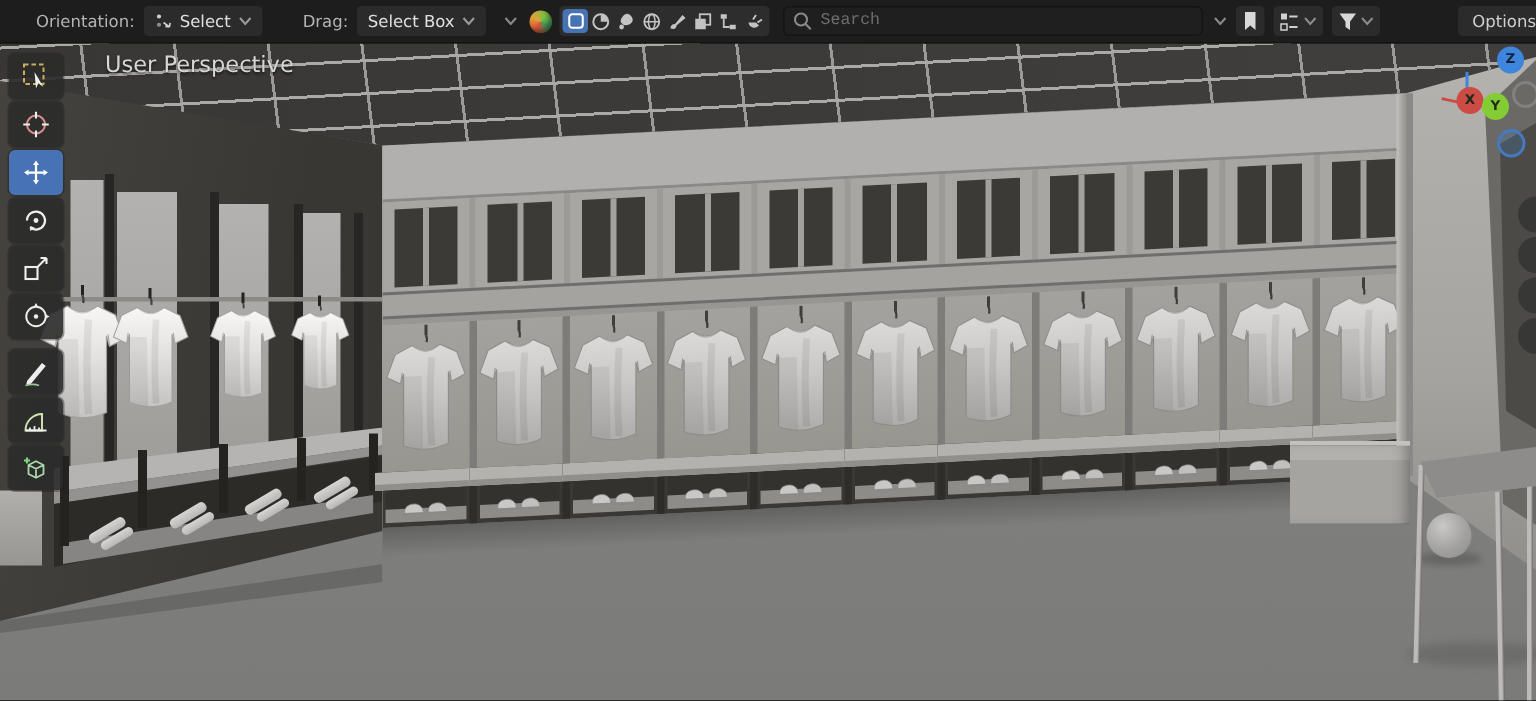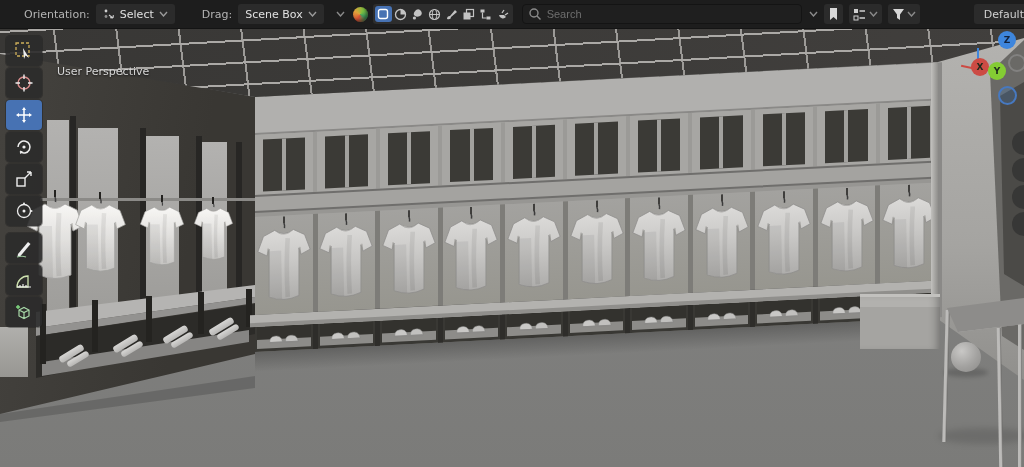--- a/index.html
+++ b/index.html
@@ -14,21 +14,21 @@
         gap:5px;padding:0 7px;color:#e0e0e0;white-space:nowrap;cursor:default;}
   .chev{width:9px;height:6px;flex:0 0 auto;}
   .lone-chev{margin-left:12px;display:flex;align-items:center;}
   .ball{margin-left:8px;width:15px;height:15px;border-radius:50%;
         background:conic-gradient(from 210deg,#d94f35,#e0a23a,#7fbf3f,#3f9f5f,#d94f35);box-shadow:inset -2px -2px 3px #0006;}
   .icon-strip{margin-left:5px;height:20px;background:#2d2d2d;border-radius:3px;display:flex;align-items:center;padding:0 2px;}
   .sicon{width:17px;height:16px;display:grid;place-items:center;border-radius:3px;}
   .sicon.active{background:var(--c-accent,#4772b3);}
   .search{margin-left:9px;position:relative;width:280px;height:20px;}
   .search input{width:100%;height:100%;box-sizing:border-box;background:#1f1f1f;border:1px solid #141414;
-        border-radius:4px;color:#cfcfcf;font-size:11px;padding:0 6px 0 24px;outline:none;font-family:Liberation Sans, sans-serif;}
+        border-radius:4px;color:#cfcfcf;font-size:11px;padding:0 6px 0 24px;outline:none;font-family:Liberation Mono, monospace;}
   .search input::placeholder{color:#6e6e6e;}
   .search .mag{position:absolute;left:6px;top:3px;}
   .hicon{margin-left:6px;height:20px;display:flex;align-items:center;gap:2px;background:#2b2b2b;border-radius:3px;padding:0 4px;}
   #optionsBtn{position:absolute;right:-10px;top:4px;height:20px;background:#2b2b2b;border-radius:3px;
         display:flex;align-items:center;padding:0 10px;color:#cfcfcf;}
   
   #tools{position:absolute;left:6px;top:36px;width:36px;display:flex;flex-direction:column;gap:2px;z-index:40;}
   .tbtn{width:36px;height:30px;background:#2b2b2be8;border-radius:4px;display:grid;place-items:center;box-shadow:0 0 0 1px #1b1b1b66;}
   .tbtn.active{background:var(--c-accent,#4772b3);}
   .tbtn.gap{margin-top:5px;}
@@ -103,21 +103,21 @@
   #tabletop{left:945px;top:270px;width:79px;height:40px;
      background:#8d8c8a;clip-path:polygon(2px 10px,79px 0,79px 26px,13px 34px);}
   #tabletop::after{content:'';position:absolute;inset:0;background:#b3b2b0;
      clip-path:polygon(13px 34px,79px 26px,79px 30px,13px 38px);}
   .tleg{position:absolute;width:4px;background:linear-gradient(90deg,#bcbbb9 60%,#6b6a68);}
   #sphere{left:951px;top:314px;width:30px;height:30px;border-radius:50%;
      background:radial-gradient(circle at 36% 30%,#c9c8c6,#a3a2a0 55%,#8b8a88);}
   #sphere-sh{left:944px;top:340px;width:44px;height:9px;border-radius:50%;background:rgba(0,0,0,.18);filter:blur(2px);}
   #table-sh{left:938px;top:400px;width:92px;height:16px;border-radius:50%;background:rgba(0,0,0,.12);filter:blur(3px);}
   
-  #ovl{left:57px;top:8px;color:#d6d6d6;font-size:11px;line-height:15px;text-shadow:0 1px 2px rgba(0,0,0,.65);z-index:30;margin-top:28px;}
+  #ovl{left:70px;top:8px;color:#d6d6d6;font-size:15px;line-height:15px;text-shadow:0 1px 2px rgba(0,0,0,.65);z-index:30;}
   
   .gz-ball{position:absolute;width:18px;height:18px;border-radius:50%;display:grid;place-items:center;
      font-size:9px;font-weight:bold;color:#1c2a1c;z-index:31;}
   .gz-line{position:absolute;z-index:30;}
   .gz-hollow{position:absolute;border-radius:50%;z-index:30;}
   .navc{position:absolute;width:24px;height:24px;border-radius:50%;background:rgba(40,40,40,.55);z-index:29;}
   svg{display:block;}
 </style>
 </head>
 <body>
@@ -155,21 +155,21 @@
           <circle cx="3" cy="8.5" r="1.4" fill="#8f8f8f"></circle>
         <path d="M6,7 L10,10 M10,10 l-2.8,-0.4 M10,10 l0.4,-2.8" stroke="#cfcfcf" stroke-width="1.1" fill="none"></path>
       </svg>
       <span>Select</span>
       <svg class="chev" viewBox="0 0 9 6">
           <path d="M1,1 L4.5,5 L8,1" stroke="#9a9a9a" stroke-width="1.4" fill="none"></path>
         </svg>
     </div>
     <span class="hlabel" style="margin-left:27px">Drag:</span>
     <div class="pill">
-      <span>Scene Box</span>
+      <span>Select Box</span>
       <svg class="chev" viewBox="0 0 9 6">
           <path d="M1,1 L4.5,5 L8,1" stroke="#9a9a9a" stroke-width="1.4" fill="none"></path>
         </svg>
     </div>
     <span class="lone-chev">
       <svg class="chev" viewBox="0 0 9 6">
           <path d="M1,1 L4.5,5 L8,1" stroke="#8a8a8a" stroke-width="1.4" fill="none"></path>
         </svg>
     </span>
     <div class="ball"></div>
@@ -252,21 +252,21 @@
     </div>
     <div class="hicon">
       <svg width="13" height="13" viewBox="0 0 13 13">
           <path d="M1,1 H12 L8,6.5 V12 L5,10 V6.5 Z" fill="#d8d8d8"></path>
         </svg>
       <svg class="chev" viewBox="0 0 9 6">
           <path d="M1,1 L4.5,5 L8,1" stroke="#8a8a8a" stroke-width="1.4" fill="none"></path>
         </svg>
     </div>
     <div id="optionsBtn">
-      <span>Default</span>
+      <span>Options</span>
     </div>
   </div>
 
   <div id="vp">
 
     <div id="leftwall" class="abs">
         <div class="lw-panel" style="left: 47px; width: 22px; top: 92px; height: 200px;"></div>
         <div class="lw-panel" style="left: 78px; width: 40px; top: 100px; height: 184px;"></div>
         <div class="lw-panel" style="left: 146px; width: 33px; top: 108px; height: 168px;"></div>
         <div class="lw-panel" style="left: 201px; width: 26px; top: 114px; height: 154px;"></div>

